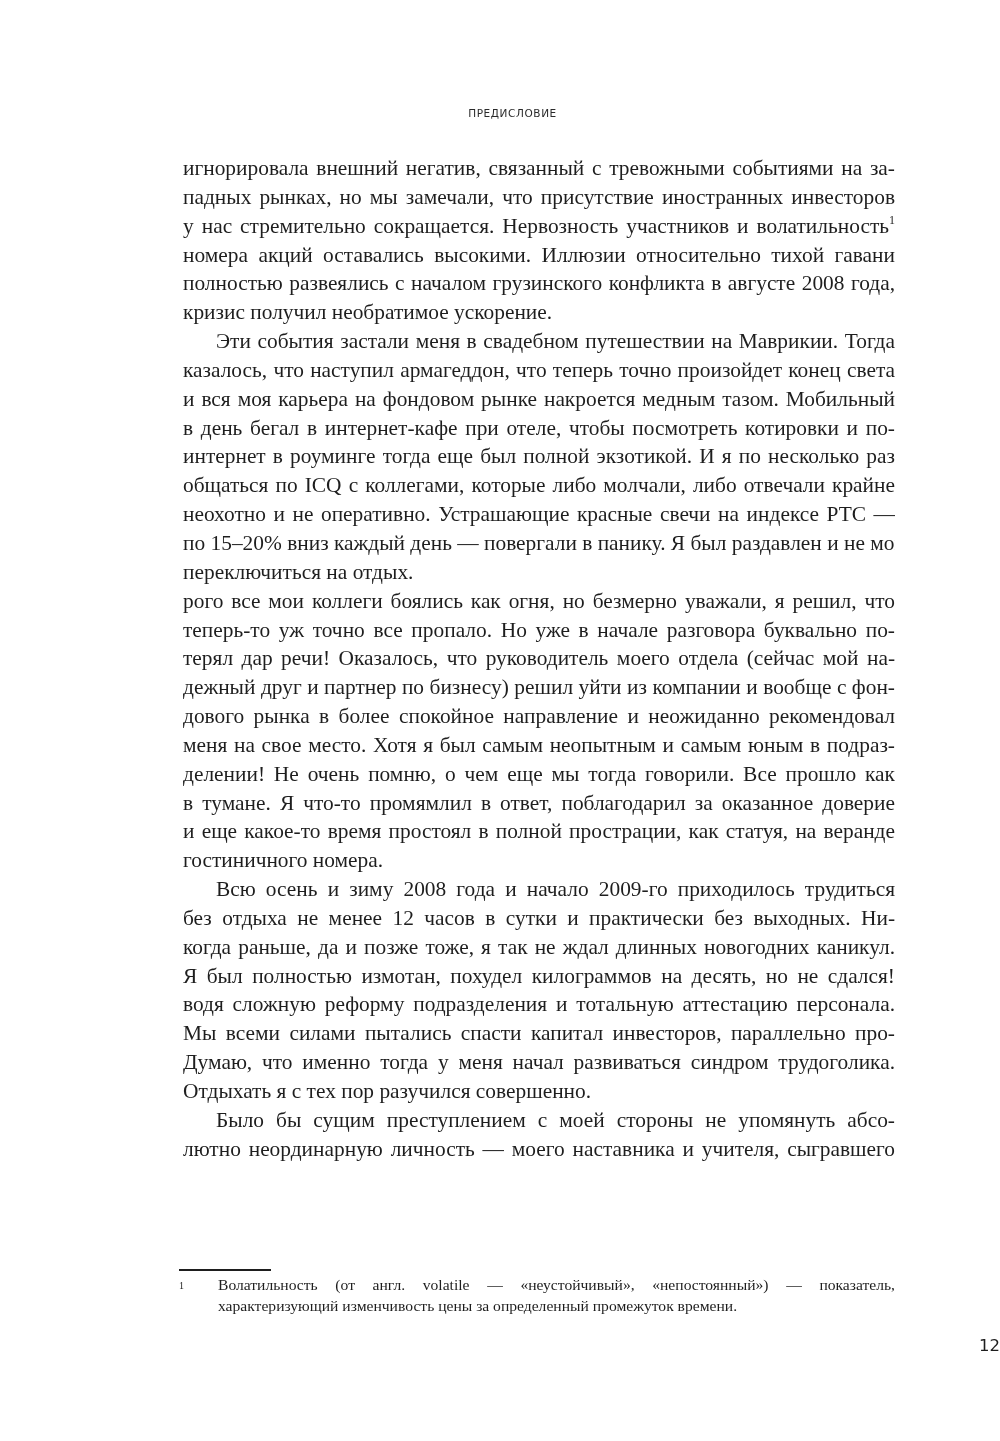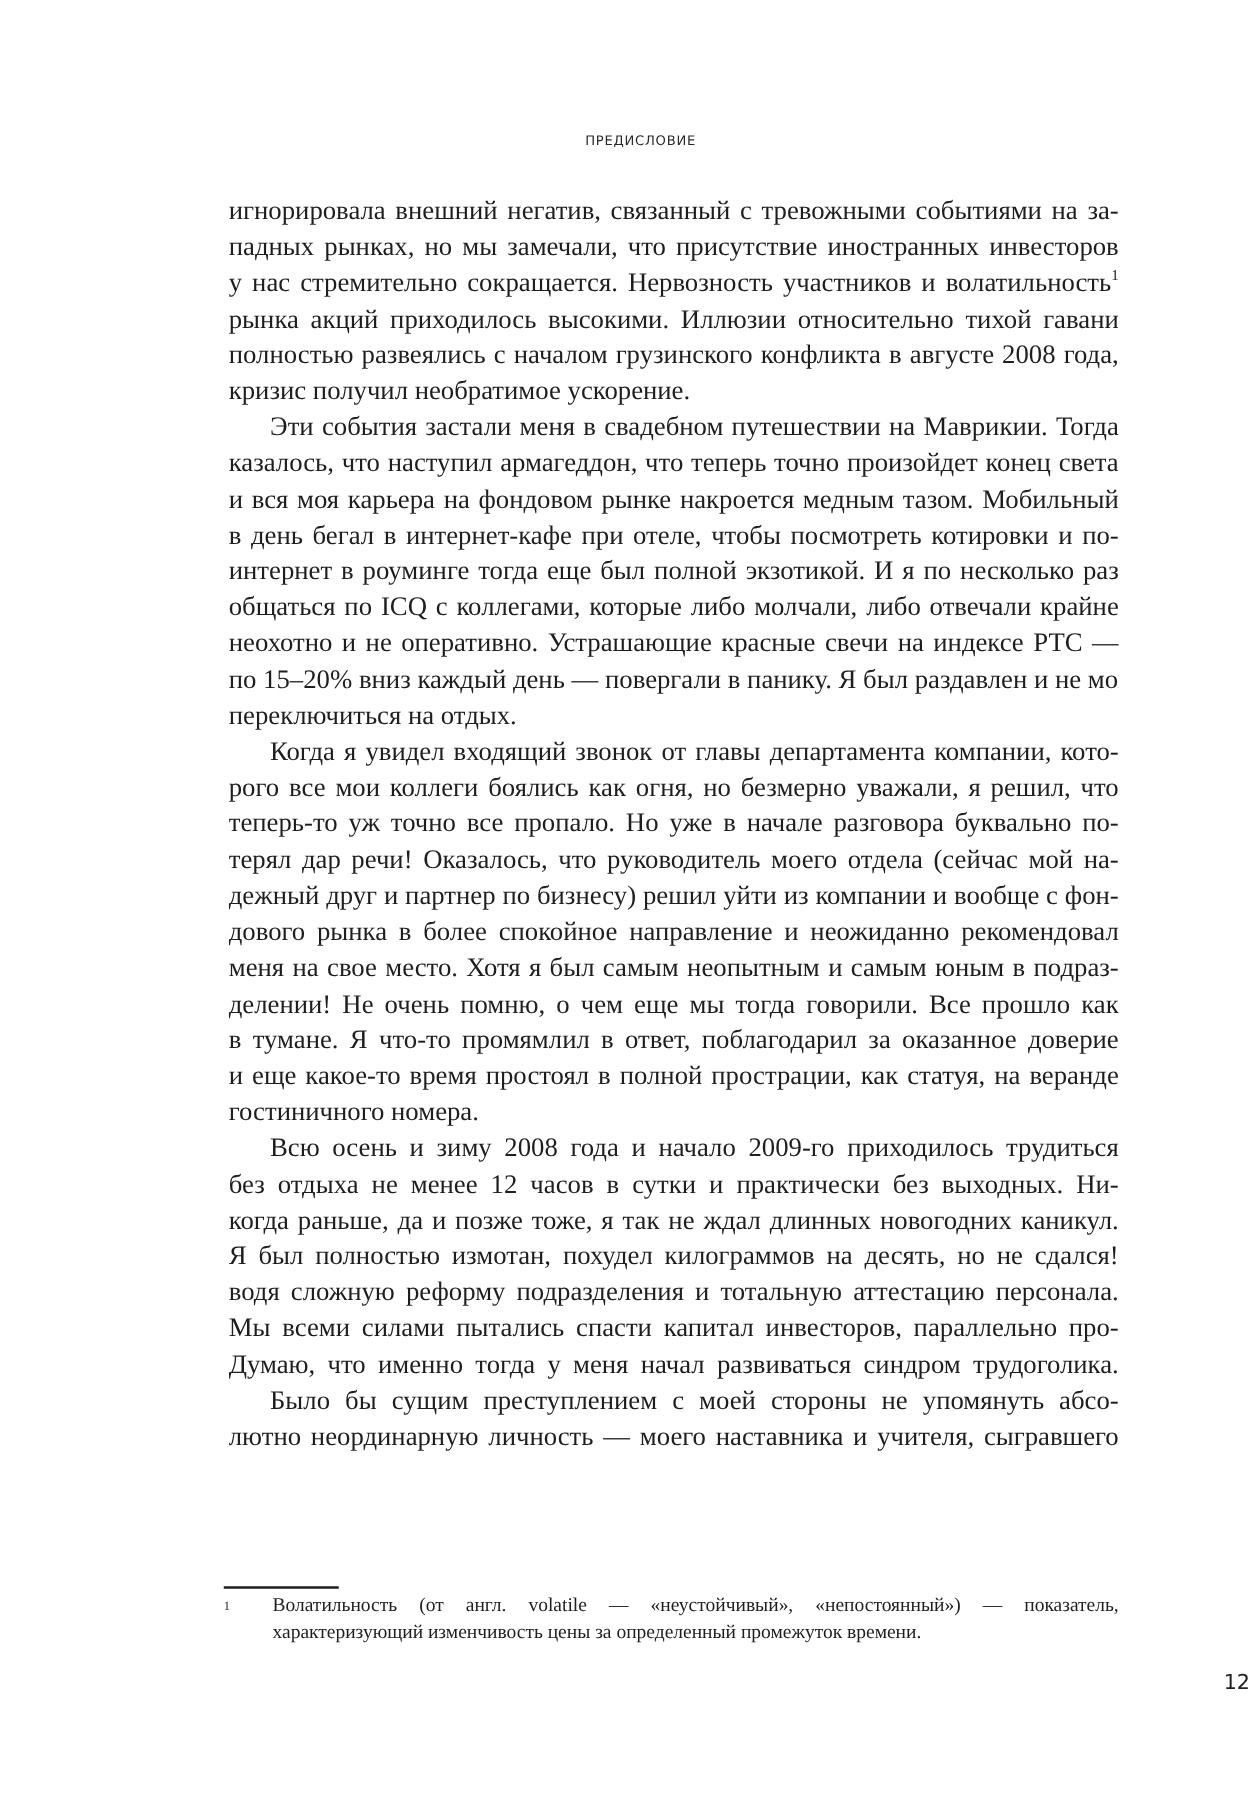--- a/index.html
+++ b/index.html
@@ -107,59 +107,59 @@
 <body>
 
 <div class="running-head">ПРЕДИСЛОВИЕ</div>
 
 <div class="body-text">
 
   <div class="paragraph">
     <div class="line">игнорировала внешний негатив, связанный с тревожными событиями на за-</div>
     <div class="line">падных рынках, но мы замечали, что присутствие иностранных инвесторов</div>
     <div class="line"><span>у нас стремительно сокращается. Нервозность участников и волатильность</span><sup class="fn-ref">1</sup></div>
-    <div class="line">рынка акций приходилось высокими. Иллюзии относительно тихой гавани</div>
+    <div class="line">номера акций оставались высокими. Иллюзии относительно тихой гавани</div>
     <div class="line">полностью развеялись с началом грузинского конфликта в августе 2008 года,</div>
     <div class="line last">кризис получил необратимое ускорение.</div>
   </div>
 
   <div class="paragraph">
     <div class="line indent">Эти события застали меня в свадебном путешествии на Маврикии. Тогда</div>
     <div class="line">казалось, что наступил армагеддон, что теперь точно произойдет конец света</div>
     <div class="line">и вся моя карьера на фондовом рынке накроется медным тазом. Мобильный</div>
     <div class="line">в день бегал в интернет-кафе при отеле, чтобы посмотреть котировки и по-</div>
     <div class="line">интернет в роуминге тогда еще был полной экзотикой. И я по несколько раз</div>
     <div class="line">общаться по ICQ с коллегами, которые либо молчали, либо отвечали крайне</div>
     <div class="line">неохотно и не оперативно. Устрашающие красные свечи на индексе РТС —</div>
     <div class="line">по 15–20% вниз каждый день — повергали в панику. Я был раздавлен и не мог</div>
     <div class="line last">переключиться на отдых.</div>
   </div>
 
   <div class="paragraph">
-    <div class="line indent">Когда я увидел входящий звонок от главы департамента компании, кото-</div>
     <div class="line">рого все мои коллеги боялись как огня, но безмерно уважали, я решил, что</div>
     <div class="line">теперь-то уж точно все пропало. Но уже в начале разговора буквально по-</div>
     <div class="line">терял дар речи! Оказалось, что руководитель моего отдела (сейчас мой на-</div>
     <div class="line">дежный друг и партнер по бизнесу) решил уйти из компании и вообще с фон-</div>
     <div class="line">дового рынка в более спокойное направление и неожиданно рекомендовал</div>
     <div class="line">меня на свое место. Хотя я был самым неопытным и самым юным в подраз-</div>
     <div class="line">делении! Не очень помню, о чем еще мы тогда говорили. Все прошло как</div>
     <div class="line">в тумане. Я что-то промямлил в ответ, поблагодарил за оказанное доверие</div>
     <div class="line">и еще какое-то время простоял в полной прострации, как статуя, на веранде</div>
     <div class="line last">гостиничного номера.</div>
   </div>
 
   <div class="paragraph">
     <div class="line indent">Всю осень и зиму 2008 года и начало 2009-го приходилось трудиться</div>
     <div class="line">без отдыха не менее 12 часов в сутки и практически без выходных. Ни-</div>
     <div class="line">когда раньше, да и позже тоже, я так не ждал длинных новогодних каникул.</div>
     <div class="line">Я был полностью измотан, похудел килограммов на десять, но не сдался!</div>
     <div class="line">водя сложную реформу подразделения и тотальную аттестацию персонала.</div>
     <div class="line">Мы всеми силами пытались спасти капитал инвесторов, параллельно про-</div>
     <div class="line">Думаю, что именно тогда у меня начал развиваться синдром трудоголика.</div>
+    <div class="line last">Отдыхать я с тех пор разучился совершенно.</div>
   </div>
 
   <div class="paragraph">
     <div class="line indent">Было бы сущим преступлением с моей стороны не упомянуть абсо-</div>
     <div class="line">лютно неординарную личность — моего наставника и учителя, сыгравшего</div>
   </div>
 </div>
 
 <div class="fn-rule"></div>
 

